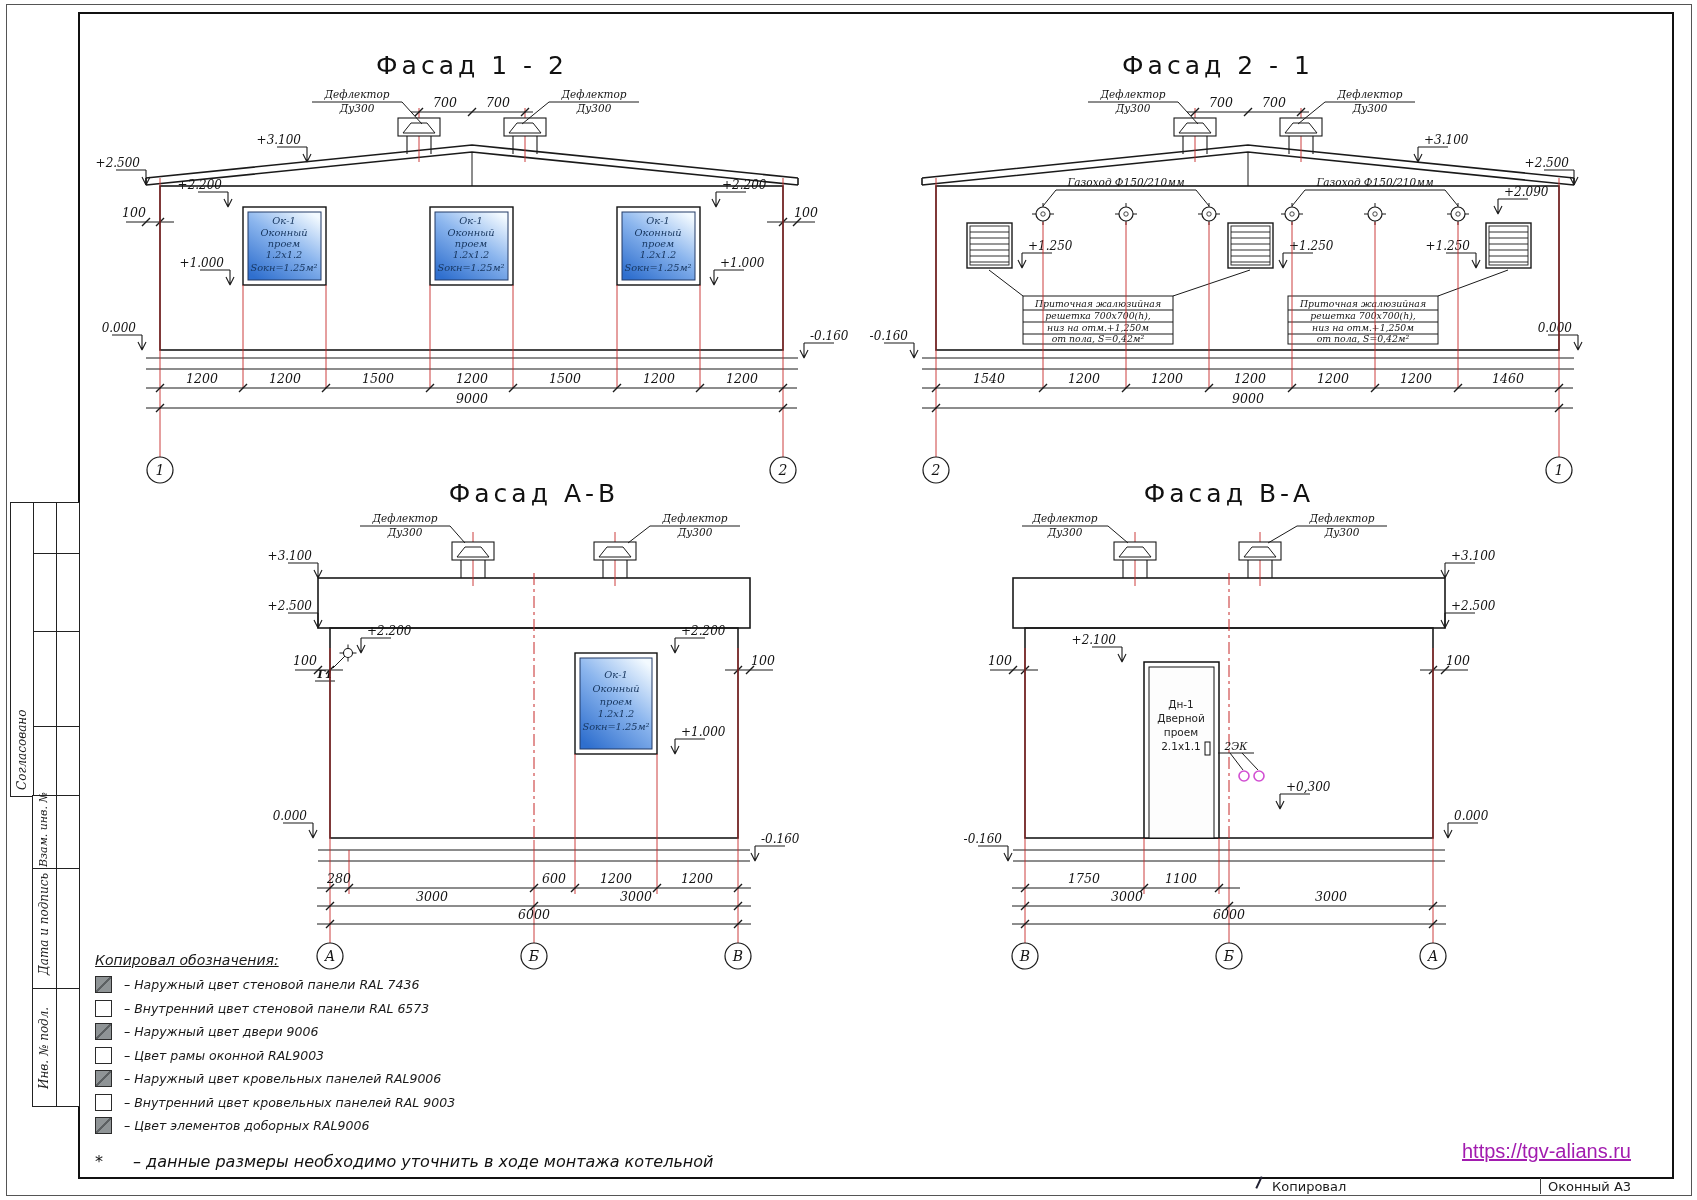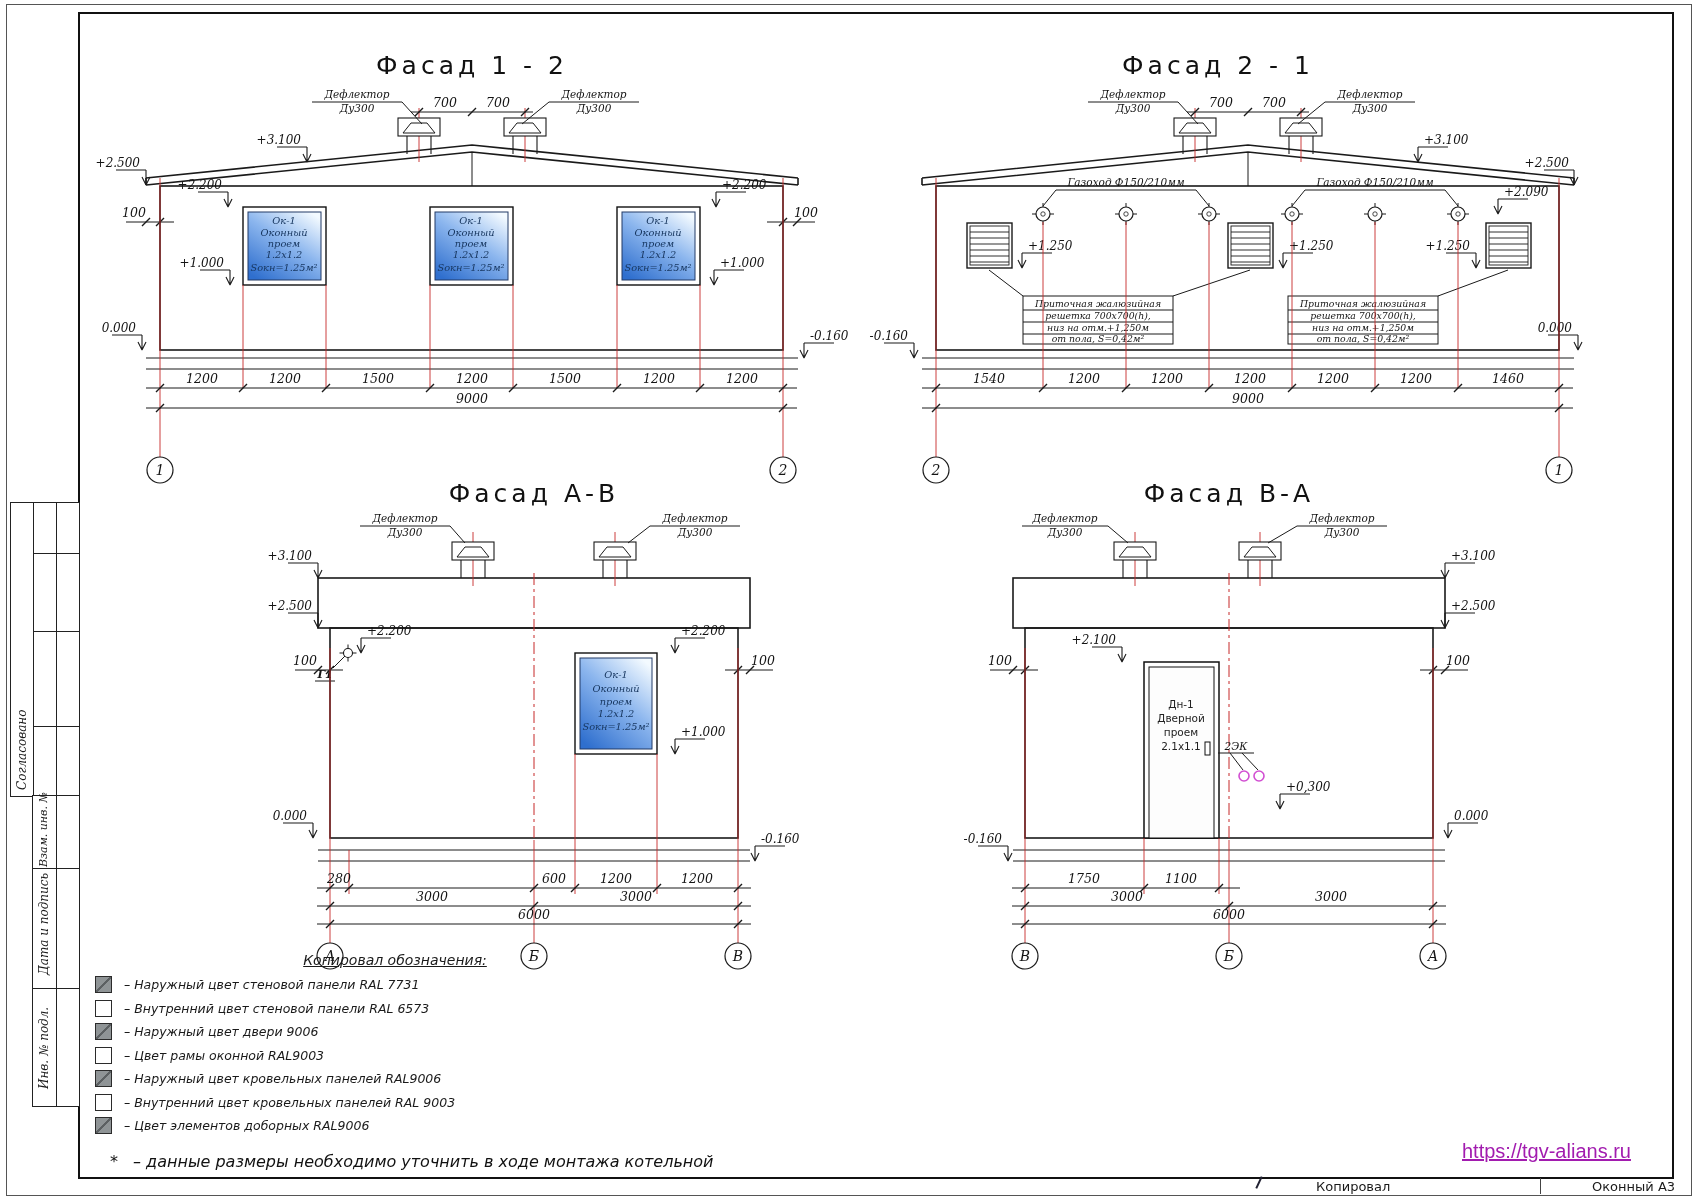--- a/index.html
+++ b/index.html
@@ -1,17 +1,17 @@
 <!DOCTYPE html>
 <html><head>
 <meta charset="utf-8">
 <style>
   html,body{margin:0;padding:0;background:#e8e8e8;}
   .sheet{position:relative;width:1697px;height:1200px;background:#fff;overflow:hidden;
-         font-family:"DejaVu Sans",sans-serif;text-align:center;}
+         font-family:"DejaVu Sans",sans-serif;}
   .outer-border{position:absolute;left:6px;top:4px;width:1684px;height:1190px;border:1px solid #555;}
   .main-frame{position:absolute;left:78px;top:12px;width:1592px;height:1163px;border:2.5px solid #111;}
   svg{position:absolute;overflow:visible;}
   svg text{font-family:"DejaVu Serif",serif;fill:#141414;}
   .ft{font-size:25px;font-family:"DejaVu Sans",sans-serif;letter-spacing:4px;fill:#111;text-anchor:middle;}
   .dim{font-size:12.5px;font-style:italic;text-anchor:middle;}
   .el{font-size:12px;font-style:italic;}
   .sm{font-size:10.5px;font-style:italic;text-anchor:middle;}
   .nt{font-size:9.3px;font-style:italic;text-anchor:middle;}
   .wt{font-size:9.8px;font-style:italic;text-anchor:middle;fill:#16355e;}
@@ -37,21 +37,21 @@
   .legend-row{display:flex;align-items:center;margin-bottom:6.5px;height:17px;}
   .sw{width:15px;height:15px;border:1.6px solid #2b2b2b;flex:0 0 auto;}
   .sw.gray{background:#8f9496 linear-gradient(135deg,transparent 46%,#5c6062 46%,#5c6062 54%,transparent 54%);}
   .sw.white{background:#fff;}
   .legend-row span{font:italic 12.5px "DejaVu Sans",sans-serif;color:#1a1a1a;margin-left:12px;white-space:nowrap;}
   .footnote{position:absolute;left:95px;top:1152px;font:italic 16px "DejaVu Sans",sans-serif;color:#111;}
   .footnote .star{display:inline-block;width:38px;}
   
   .site-link{position:absolute;left:1462px;top:1140px;font:20px "Liberation Sans",sans-serif;
              color:#a21caf;text-decoration:underline;}
-  .foot-txt{position:absolute;top:1179px;font:13px "DejaVu Sans",sans-serif;color:#1a1a1a;margin-left:44px;}
+  .foot-txt{position:absolute;top:1179px;font:13px "DejaVu Sans",sans-serif;color:#1a1a1a;}
   .strip-div{position:absolute;top:1178px;width:0;height:16px;border-left:1px solid #444;}
   .copy-tick{position:absolute;left:1258px;top:1176px;width:2px;height:13px;background:#223;transform:rotate(25deg);}
 </style>
 </head>
 <body>
 
 <div class="sheet">
   <div class="outer-border"></div>
   <div class="main-frame"></div>
 
@@ -481,21 +481,21 @@
   </div>
   <div class="tb" style="left:32px;top:988px;width:46px;height:117px;">
     <div class="col" style="left:23px"></div>
     <span class="vtext" style="left:4px;top:100px">Инв. № подл.</span>
   </div>
 
   <div class="legend">
     <div class="legend-title">Копировал обозначения:</div>
     <div class="legend-row">
       <div class="sw gray"></div>
-      <span>– Наружный цвет стеновой панели RAL 7731</span>
+      <span>– Наружный цвет стеновой панели RAL 7436</span>
     </div>
     <div class="legend-row">
       <div class="sw white"></div>
       <span>– Внутренний цвет стеновой панели RAL 6573</span>
     </div>
     <div class="legend-row">
       <div class="sw gray"></div>
       <span>– Наружный цвет двери 9006</span>
     </div>
     <div class="legend-row">

